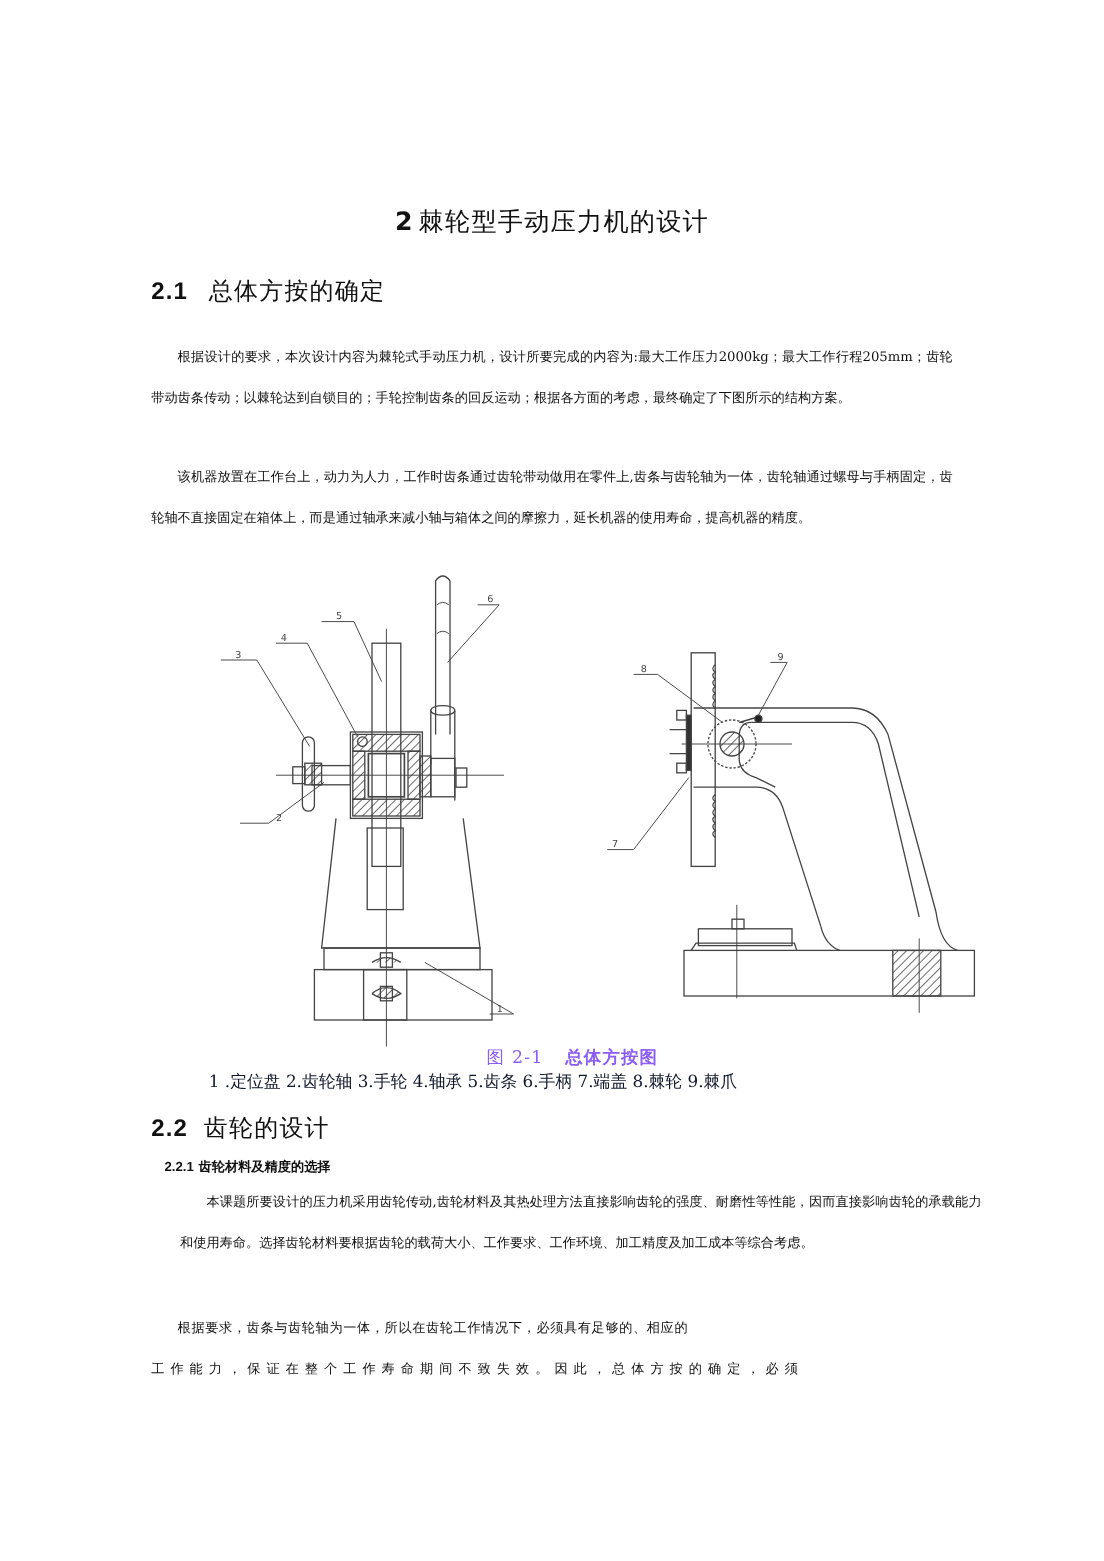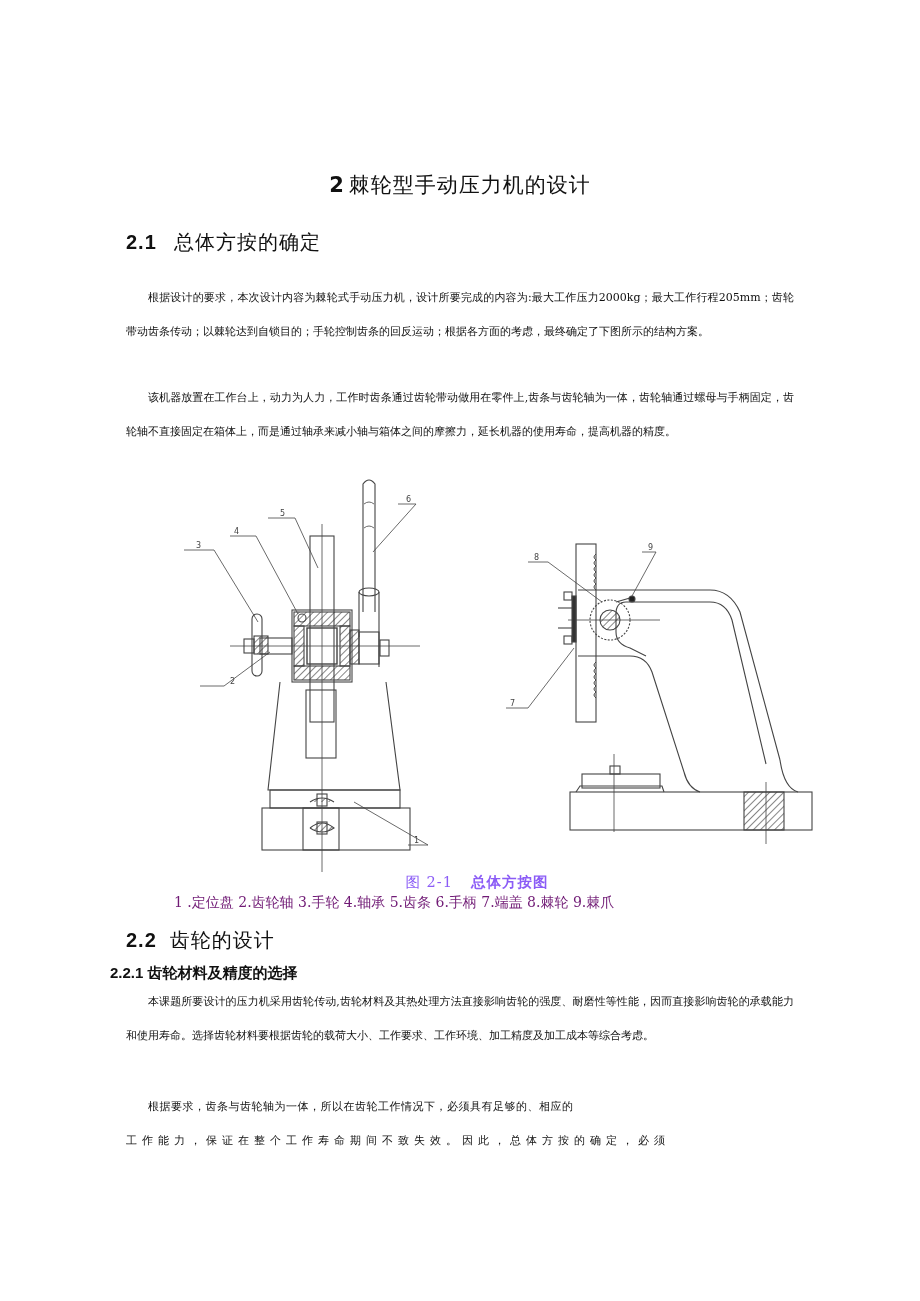--- a/index.html
+++ b/index.html
@@ -45,41 +45,41 @@
       font-weight: bold;
       font-size: 20px;
       font-family: "Liberation Sans", sans-serif;
     }
     .h2.s21 { top: 229px; }
     .h2.s21 .num { display: inline-block; width: 48px; }
     .h2.s22 { top: 927px; }
     .h2.s22 .num { margin-right: 13px; }
     .h3 {
       position: absolute;
-      left: 110px;
+      left: 137px;
       top: 963px;
-      font-size: 15px;
+      font-size: 11px;
       line-height: 20px;
       font-weight: bold;
       font-family: "DejaVu Sans", "Liberation Sans", sans-serif;
     }
     .h3 .num { font-family: "Liberation Sans", sans-serif; margin-right: 4px; }
     .para {
       position: absolute;
       left: 126px;
       width: 668px;
       font-size: 11px;
       line-height: 34px;
       text-align: justify;
       text-indent: 2em;
       margin: 0;
     }
     .p1 { top: 281px; }
     .p2 { top: 381px; }
-    .p3 { top: 985px; }
+    .p3 { top: 985px; margin-left: 24px; }
     .p4 { top: 1090px; letter-spacing: 0.5px; }
     .p4 .spread { letter-spacing: 5px; }
     .figure {
       position: absolute;
       left: 170px;
       top: 472px;
       width: 660px;
       height: 400px;
     }
     .figure svg { display: block; }
@@ -95,21 +95,21 @@
       margin-left: 17px;
     }
     .fig-caption .fig-no { margin-right: 18px; letter-spacing: 1px; }
     .fig-caption .fig-title { font-weight: bold; letter-spacing: 1px; }
     .legend {
       position: absolute;
       left: 174px;
       top: 892px;
       font-size: 14px;
       line-height: 20px;
-      color: #701a75;
+      color: #0f172a;
     }
   </style>
 </head>
 <body>
 
 <div class="page">
 
   <div class="chapter-title">
     <span class="num">2</span><span>棘轮型手动压力机的设计</span>
   </div>

